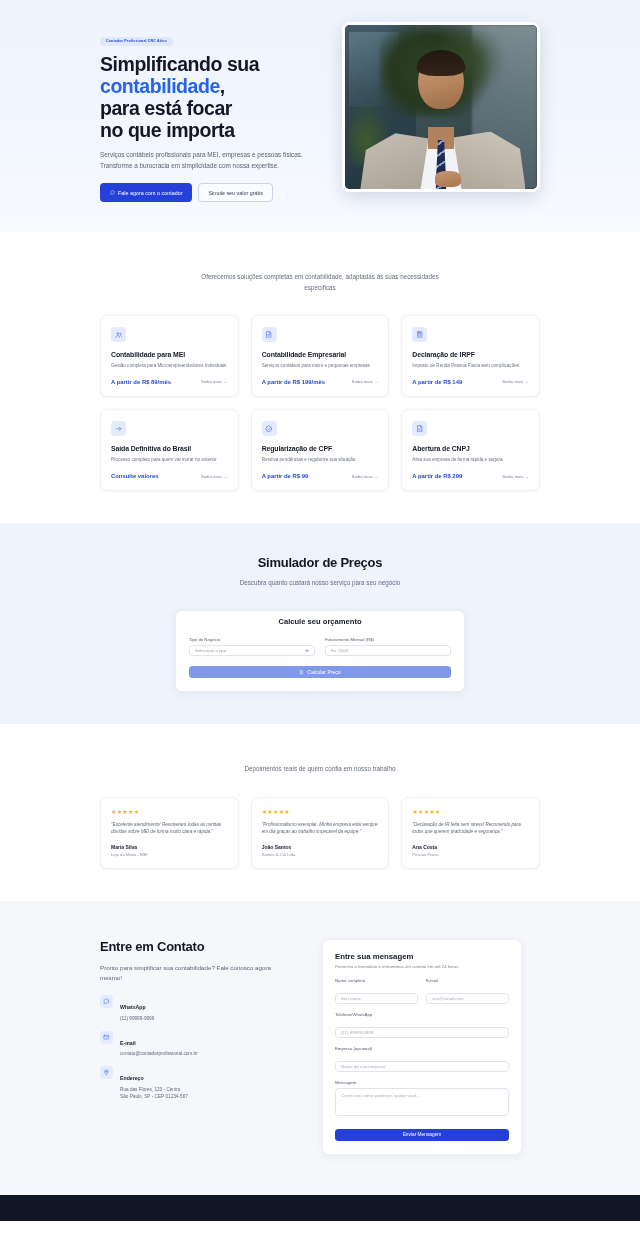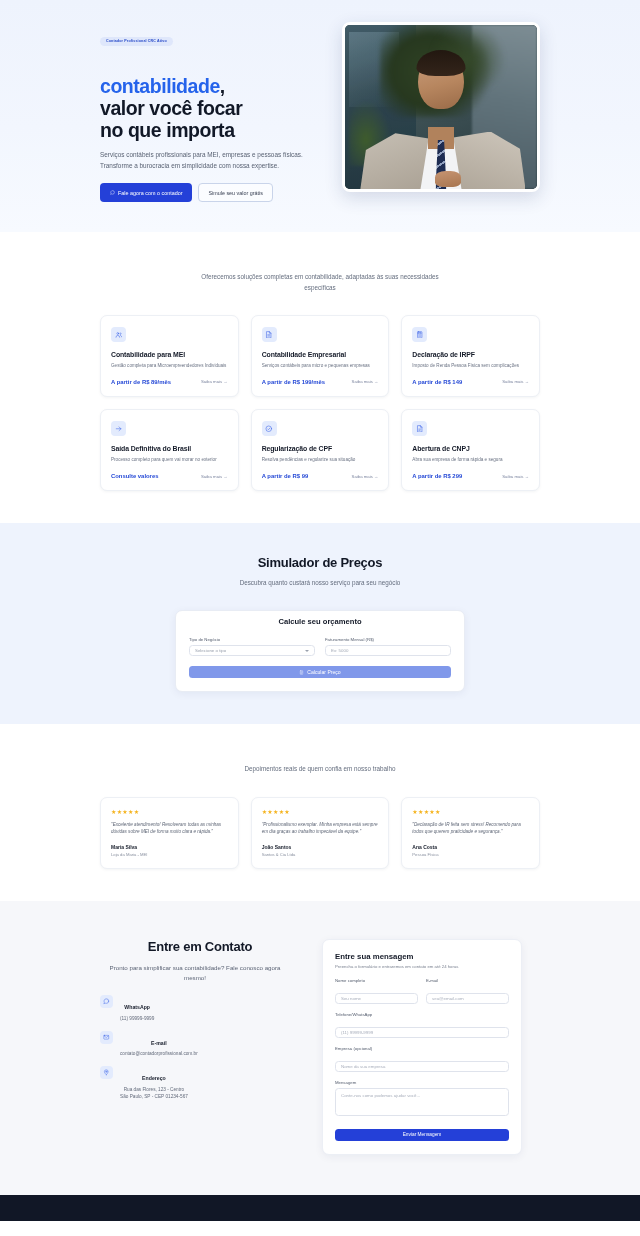--- a/index.html
+++ b/index.html
@@ -181,21 +181,21 @@
     box-shadow:0 1px 3px rgba(20,30,60,.05);
   }
   .stars { color:#f5b420; font-size:6px; letter-spacing:.3px; }
   .tquote { font-size:4.6px; font-style:italic; color:#5e6676; line-height:1.65; margin-top:6px; }
   .tname { font-size:5px; font-weight:bold; color:#171d2b; margin-top:8px; }
   .trole { font-size:4.2px; color:#8a91a0; margin-top:2px; }
 
   
   .contact { background:#f6f7fa; padding:38px 0 40px; }
   .contact-inner { width:440px; margin:0 auto; display:flex; gap:22px; }
-  .contact-left { width:200px;text-align:center; }
+  .contact-left { width:200px; }
   .contact-h { font-size:13px; font-weight:bold; color:#121826; letter-spacing:-.25px; }
   .contact-p { font-size:6.2px; color:#5d6576; line-height:1.62; margin-top:9px; max-width:190px; }
   .cinfo { margin-top:12px; display:flex; flex-direction:column; gap:9px; }
   .cinfo-row { display:flex; gap:7px; align-items:flex-start; }
   .cinfo-ic {
     width:13px; height:13px; flex:none; border-radius:4px; background:#e3ebfd;
     display:flex; align-items:center; justify-content:center;
   }
   .cinfo-ic svg { width:6.5px;height:6.5px;stroke:#3a63e8;fill:none;stroke-width:1.7; }
   .cinfo-t { font-size:5.2px; font-weight:bold; color:#161c2a; }
@@ -229,23 +229,23 @@
 </head>
 <body>
 
 <div class="page">
 
   <section class="hero">
     <div class="hero-inner">
       <div class="hero-left">
         <span class="badge">Contador Profissional CRC Ativo</span>
         <h1 class="hero-title">
-          <br>
+          <span>Simplificando sua</span><br>
           <span class="accent">contabilidade</span><span>,</span><br>
-          <span>valor você focar</span><br>
+          <span>para está focar</span><br>
           <span>no que importa</span>
         </h1>
         <p class="hero-sub">Serviços contábeis profissionais para MEI, empresas e pessoas físicas. Transforme a burocracia em simplicidade com nossa expertise.</p>
         <div class="hero-btns">
           <button class="btn btn-primary">
             <svg viewBox="0 0 24 24" fill="none" stroke="#fff" stroke-width="2">
               <path d="M21 11.5a8.4 8.4 0 0 1-9 8.4 8.5 8.5 0 0 1-3.8-.9L3 21l2-5.2A8.4 8.4 0 0 1 12 3a8.4 8.4 0 0 1 9 8.5z"></path>
             </svg>
             <span>Fale agora com o contador</span>
           </button>

